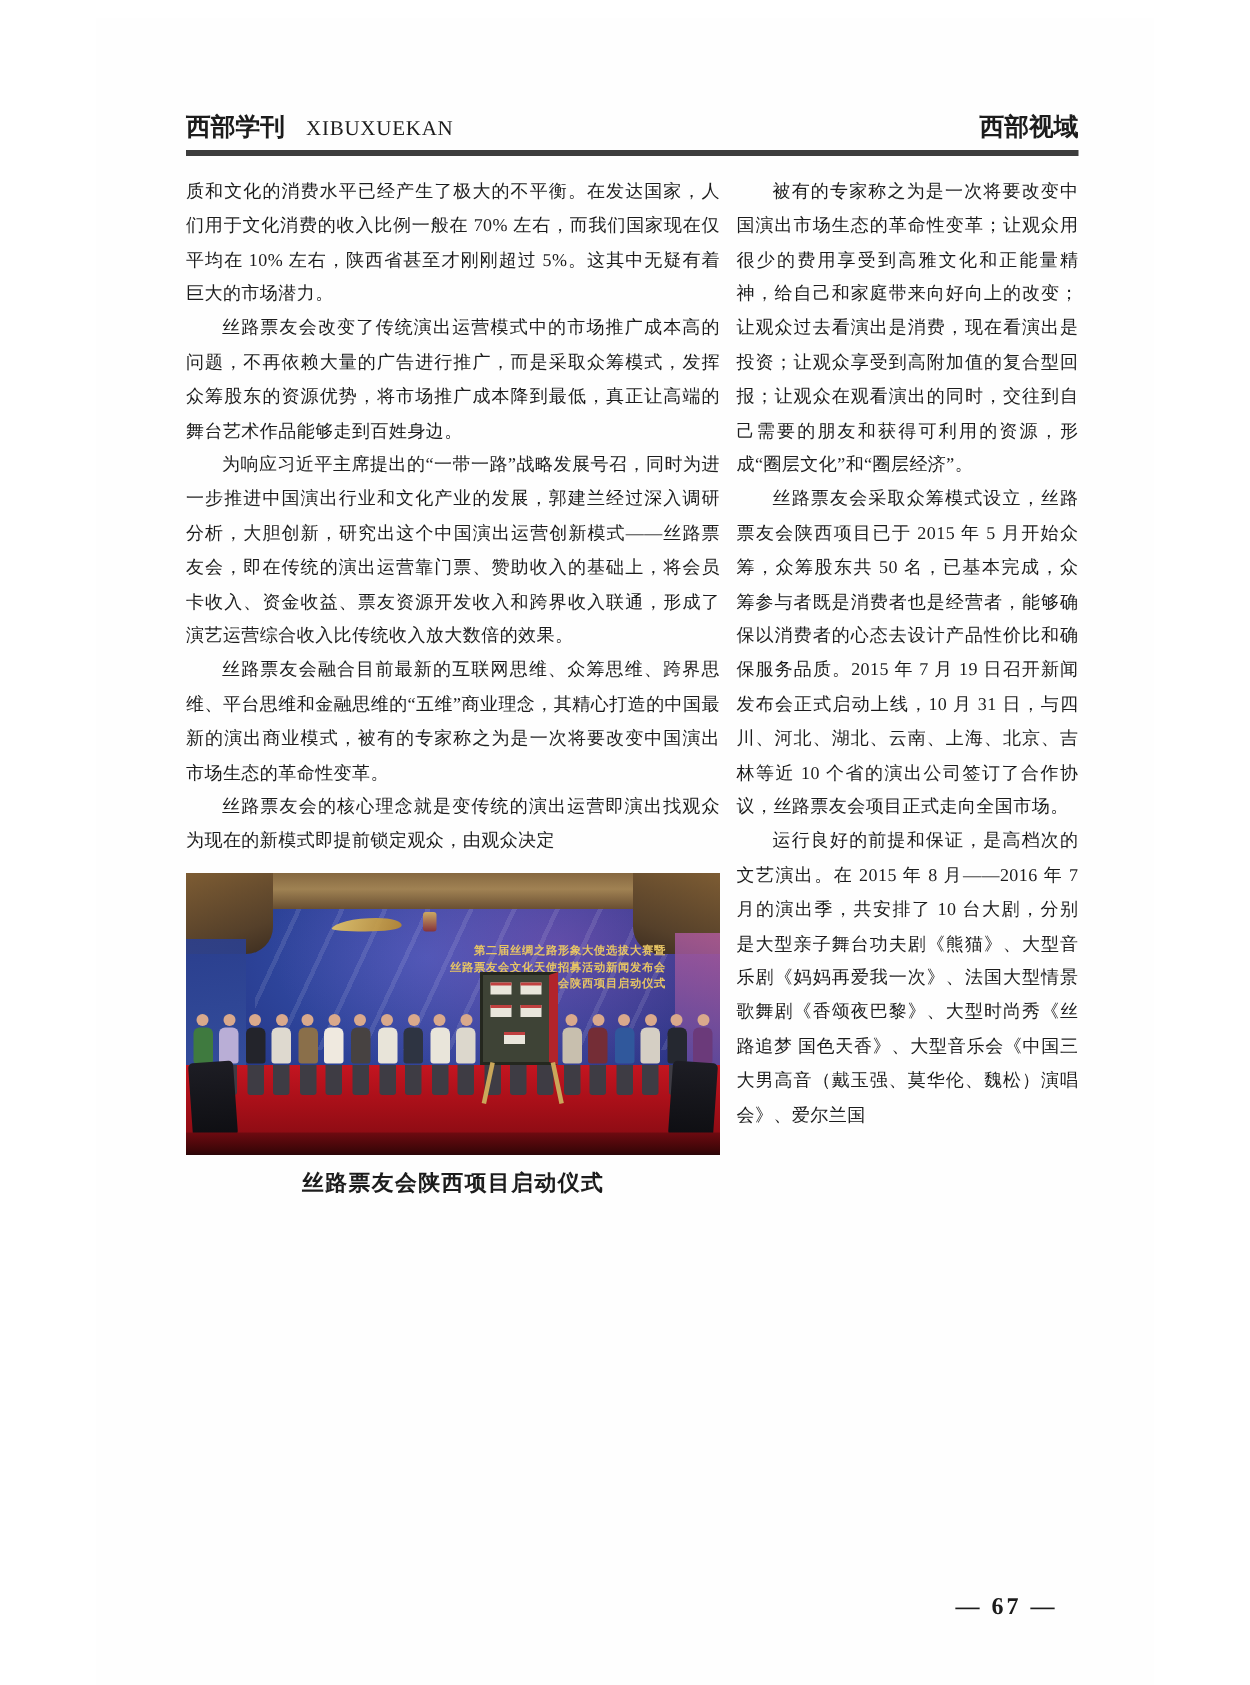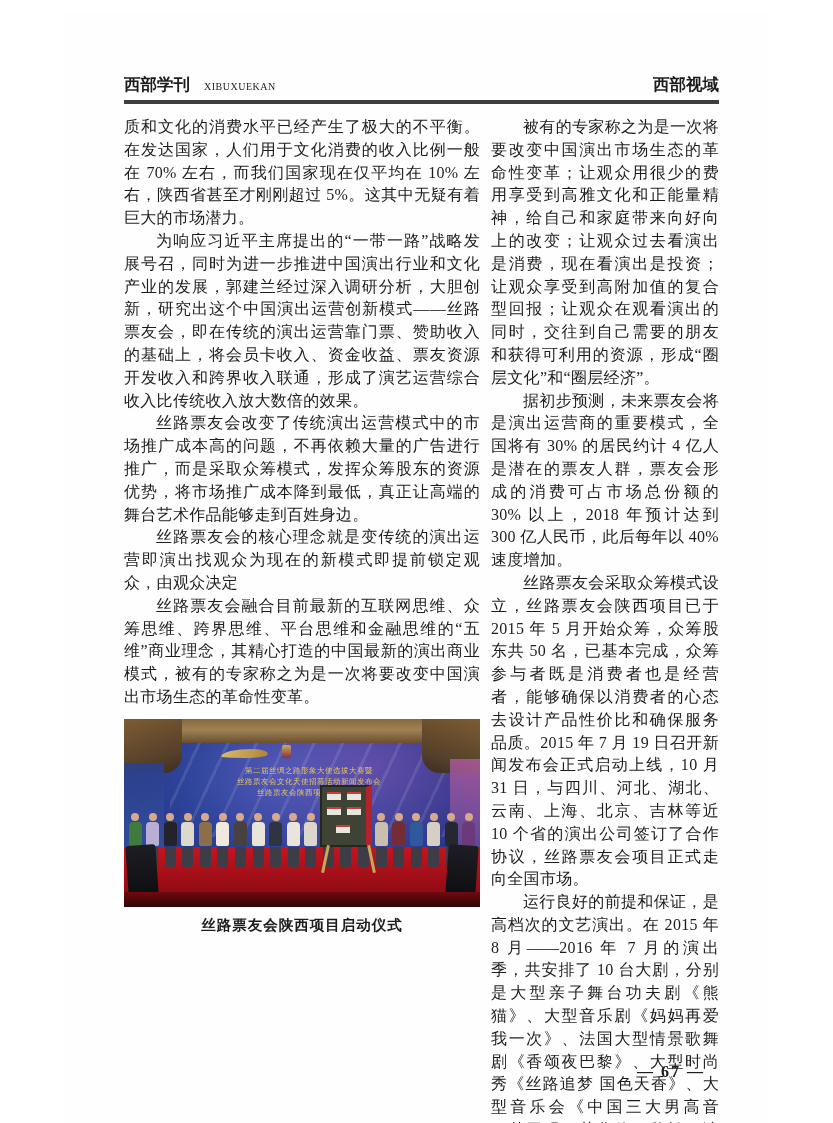--- a/index.html
+++ b/index.html
@@ -13,29 +13,29 @@
     font-family:"Liberation Serif","DejaVu Serif",serif;
     color:#1c1c1c;
   }
   .inner { padding:62px 50px 0 60px; }
   .header-bar {
     display:flex; justify-content:space-between; align-items:baseline;
     font-size:17px; padding-bottom:4px;
   }
   .header-left { display:flex; gap:14px; align-items:baseline; }
   .journal-cn { font-weight:bold; font-family:"Liberation Sans","DejaVu Sans",sans-serif; font-size:16.5px; }
-  .journal-en { font-size:10px; letter-spacing:.5px; }
+  .journal-en { font-size:14px; letter-spacing:.5px; }
   .section-cn { font-weight:bold; font-family:"Liberation Sans","DejaVu Sans",sans-serif; font-size:16.5px; }
   .header-rule { height:3px; border-top:2px solid #3d3d3d; border-bottom:2px solid #3d3d3d; margin-bottom:12px; }
 
   .columns { display:flex; gap:11px; }
   .col { width:356px; }
 
   .col p {
-    font-size:16px;
+    font-size:12px;
     line-height:22.8px;
     text-align:justify;
     text-justify:inter-ideograph;
     text-indent:2em;
     letter-spacing:.3px;
   }
   .col p.cont { text-indent:0; }
 
   .col h3 {
     font-family:"Liberation Sans","DejaVu Sans",sans-serif;
@@ -63,23 +63,23 @@
     background:linear-gradient(180deg,#2b3f8e,#35509e); opacity:.9; }
   .side-panel-right { position:absolute; right:0; top:40px; width:30px; height:96px;
     background:linear-gradient(200deg,#b05a9a,#5a4aa0); opacity:.85; }
   .backdrop-streaks { position:absolute; left:46px; right:34px; top:22px; height:96px;
     background:repeating-linear-gradient(115deg, rgba(255,255,255,.10) 0 3px, rgba(255,255,255,0) 3px 26px); }
   .banner-logo { position:absolute; top:30px; left:98px; width:46px; height:9px;
     background:linear-gradient(90deg,#e8c765,#b98a2e); border-radius:60% 40% 50% 50%/80% 60% 40% 20%;
     transform:skewX(-18deg); opacity:.9; }
   .banner-crest { position:absolute; top:26px; left:158px; width:9px; height:13px;
     background:linear-gradient(180deg,#d8b25a,#8a2f2f); border-radius:2px; opacity:.9; }
-  .banner-lines { position:absolute; top:46px; left:50px; right:36px; text-align:center;
+  .banner-lines { position:absolute; top:46px; left:50px; right:36px; text-align:right;
     font-family:"Liberation Sans","DejaVu Sans",sans-serif;
-    color:#e7c565; font-weight:normal; font-size:7.5px; line-height:11px; letter-spacing:.5px; }
+    color:#e7c565; font-weight:bold; font-size:7.5px; line-height:11px; letter-spacing:.5px; }
 
   .people-row { position:absolute; left:4px; right:4px; bottom:40px; height:62px;
     display:flex; justify-content:space-between; align-items:flex-end; }
   .person { width:14px; display:flex; flex-direction:column; align-items:center; }
   .person .head { width:8px; height:8px; border-radius:50%; background:#d9a98c; }
   .person .torso { width:13px; height:24px; border-radius:4px 4px 2px 2px; margin-top:1px; }
   .person .legs { width:11px; height:20px; background:#3e3c44; border-radius:0 0 2px 2px; margin-top:1px; }
 
   .carpet { position:absolute; left:0; right:0; bottom:14px; height:46px;
     background:linear-gradient(180deg,#c41520 0%, #a50f18 60%, #8e0c14 100%); }
@@ -115,24 +115,24 @@
         <span class="journal-en">XIBUXUEKAN</span>
       </div>
       <span class="section-cn">西部视域</span>
     </div>
     <div class="header-rule"></div>
 
     <div class="columns">
 
       <section class="col">
         <p class="cont">质和文化的消费水平已经产生了极大的不平衡。在发达国家，人们用于文化消费的收入比例一般在 70% 左右，而我们国家现在仅平均在 10% 左右，陕西省甚至才刚刚超过 5%。这其中无疑有着巨大的市场潜力。</p>
+        <p>丝路票友会改变了传统演出运营模式中的市场推广成本高的问题，不再依赖大量的广告进行推广，而是采取众筹模式，发挥众筹股东的资源优势，将市场推广成本降到最低，真正让高端的舞台艺术作品能够走到百姓身边。</p>
         <p>为响应习近平主席提出的“一带一路”战略发展号召，同时为进一步推进中国演出行业和文化产业的发展，郭建兰经过深入调研分析，大胆创新，研究出这个中国演出运营创新模式——丝路票友会，即在传统的演出运营靠门票、赞助收入的基础上，将会员卡收入、资金收益、票友资源开发收入和跨界收入联通，形成了演艺运营综合收入比传统收入放大数倍的效果。</p>
-        <p>丝路票友会改变了传统演出运营模式中的市场推广成本高的问题，不再依赖大量的广告进行推广，而是采取众筹模式，发挥众筹股东的资源优势，将市场推广成本降到最低，真正让高端的舞台艺术作品能够走到百姓身边。</p>
+        <p>丝路票友会融合目前最新的互联网思维、众筹思维、跨界思维、平台思维和金融思维的“五维”商业理念，其精心打造的中国最新的演出商业模式，被有的专家称之为是一次将要改变中国演出市场生态的革命性变革。</p>
         <p>丝路票友会的核心理念就是变传统的演出运营即演出找观众为现在的新模式即提前锁定观众，由观众决定</p>
-        <p>丝路票友会融合目前最新的互联网思维、众筹思维、跨界思维、平台思维和金融思维的“五维”商业理念，其精心打造的中国最新的演出商业模式，被有的专家称之为是一次将要改变中国演出市场生态的革命性变革。</p>
 
         <figure class="photo">
           <div class="backdrop-streaks"></div>
           <div class="ceiling-band"></div>
           <div class="ceiling-corner left"></div>
           <div class="ceiling-corner right"></div>
           <div class="side-panel-left"></div>
           <div class="side-panel-right"></div>
           <div class="banner-logo"></div>
           <div class="banner-crest"></div>
@@ -255,21 +255,20 @@
           <div class="easel-leg" style="left:246px; transform:rotate(-12deg);"></div>
           <div class="speaker left"></div>
           <div class="speaker right"></div>
           <div class="stage-front"></div>
         </figure>
         <div class="photo-caption">丝路票友会陕西项目启动仪式</div>
       </section>
 
       <section class="col">
         <p>被有的专家称之为是一次将要改变中国演出市场生态的革命性变革；让观众用很少的费用享受到高雅文化和正能量精神，给自己和家庭带来向好向上的改变；让观众过去看演出是消费，现在看演出是投资；让观众享受到高附加值的复合型回报；让观众在观看演出的同时，交往到自己需要的朋友和获得可利用的资源，形成“圈层文化”和“圈层经济”。</p>
-        <p>据初步预测，未来票友会将是演出运营商的重要模式，全国将有 30% 的居民约计 4 亿人是潜在的票友人群，票友会形成的消费可占市场总份额的 30% 以上，2018 年预计达到 300 亿人民币，此后每年以 40% 速度增加。</p>
         <p>丝路票友会采取众筹模式设立，丝路票友会陕西项目已于 2015 年 5 月开始众筹，众筹股东共 50 名，已基本完成，众筹参与者既是消费者也是经营者，能够确保以消费者的心态去设计产品性价比和确保服务品质。2015 年 7 月 19 日召开新闻发布会正式启动上线，10 月 31 日，与四川、河北、湖北、云南、上海、北京、吉林等近 10 个省的演出公司签订了合作协议，丝路票友会项目正式走向全国市场。</p>
         <p>运行良好的前提和保证，是高档次的文艺演出。在 2015 年 8 月——2016 年 7 月的演出季，共安排了 10 台大剧，分别是大型亲子舞台功夫剧《熊猫》、大型音乐剧《妈妈再爱我一次》、法国大型情景歌舞剧《香颂夜巴黎》、大型时尚秀《丝路追梦 国色天香》、大型音乐会《中国三大男高音（戴玉强、莫华伦、魏松）演唱会》、爱尔兰国</p>
       </section>
 
     </div>
   </div>
 
   <div class="page-number">— 67 —</div>
 </div>
 

